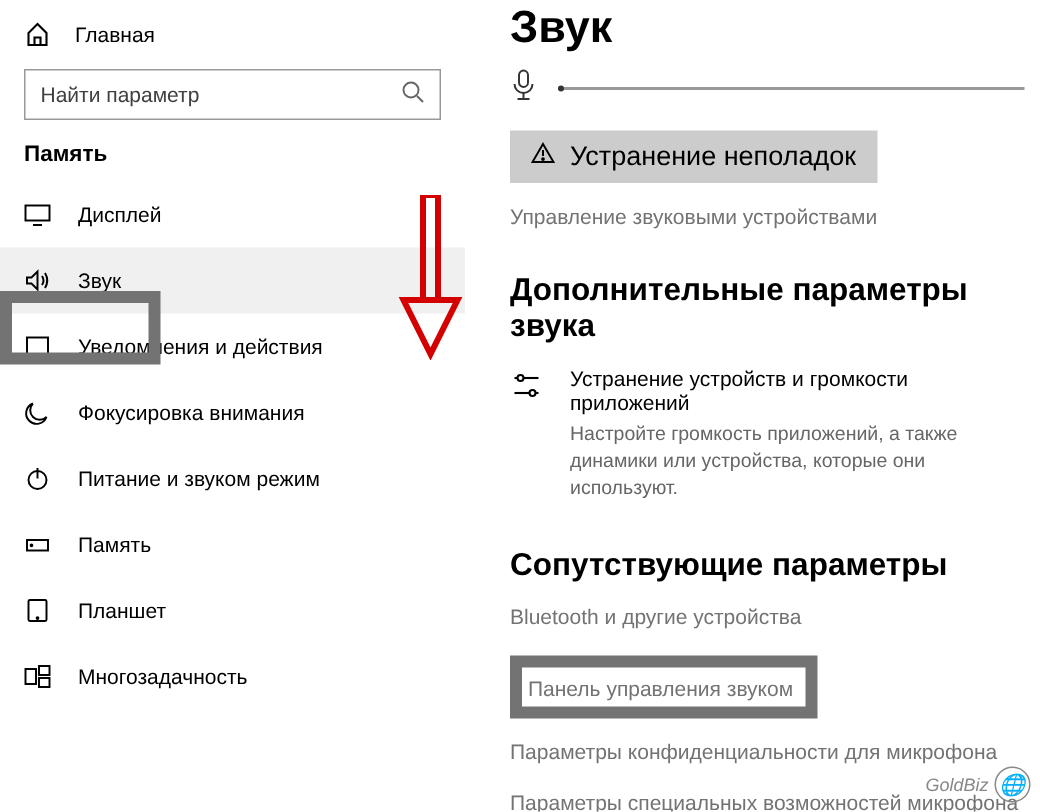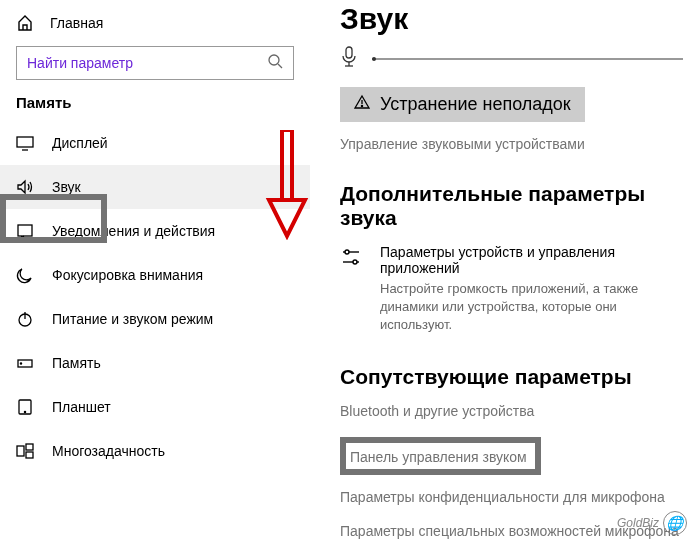--- a/index.html
+++ b/index.html
@@ -77,21 +77,21 @@
   }
   .link { color:#737373; cursor:pointer; font-size:14px; }
   h2.section {
     font-size: 21px; font-weight:600; margin: 30px 0 14px 0;
   }
   .adv-row { display:flex; gap:18px; align-items:flex-start; margin-bottom:10px;}
   .adv-text .subtitle { font-size:14px; margin-bottom:4px;}
   .adv-text .desc { color:#666; font-size:13px; line-height:1.4; max-width:290px;}
   .related-links .link { display:block; margin-bottom:18px; }
   .highlight-red {
-    border: 6px solid #737373;
+    border: 8px solid #737373;
     position: absolute;
   }
   .hl-sound-nav { left:0; top:194px; width:107px; height:49px; pointer-events:none;}
   .hl-panel { position:relative; display:inline-block; padding:6px 8px 4px 4px; }
   .arrow {
     position:absolute;
     left:265px; top:130px;
     pointer-events:none;
   }
   .watermark {
@@ -112,21 +112,21 @@
     <div class="home-row">
       <span class="nav-icon">
         <svg width="18" height="18" viewBox="0 0 18 18" fill="none" stroke="#000" stroke-width="1.4">
             <path d="M3 8 L9 2 L15 8 V16 H3 Z M7 16 V11 H11 V16"></path>
           </svg>
       </span>
       <span>Главная</span>
     </div>
 
     <div class="search-box">
-      <span style="color:#6d28d9">Найти параметр</span>
+      <span style="color:#404040">Найти параметр</span>
       <span>
         <svg width="15" height="15" viewBox="0 0 15 15" fill="none" stroke="#666" stroke-width="1.3">
             <circle cx="6" cy="6" r="5"></circle>
             <line x1="10" y1="10" x2="14" y2="14"></line>
           </svg>
       </span>
     </div>
 
     <div class="section-title">Память</div>
 
@@ -252,21 +252,21 @@
     <div class="adv-row">
       <span style="margin-top:2px">
         <svg width="22" height="22" viewBox="0 0 22 22" fill="none" stroke="#000" stroke-width="1.4">
             <line x1="3" y1="6" x2="19" y2="6"></line>
             <line x1="3" y1="16" x2="19" y2="16"></line>
             <circle cx="7" cy="6" r="2" fill="#fff"></circle>
             <circle cx="15" cy="16" r="2" fill="#fff"></circle>
           </svg>
       </span>
       <div class="adv-text">
-        <div class="subtitle">Параметры устройств и управления приложений</div>
+        <div class="subtitle">Устранение устройств и громкости приложений</div>
         <div class="desc">Настройте громкость приложений, а также динамики или устройства, которые они используют.</div>
       </div>
     </div>
 
     <h2 class="section">Сопутствующие параметры</h2>
 
     <div class="related-links">
       <span class="link">Bluetooth и другие устройства</span>
       <span class="hl-panel highlight-red" style="display:inline-block;margin-bottom:14px;">
         <span class="link" style="margin:0">Панель управления звуком</span>

